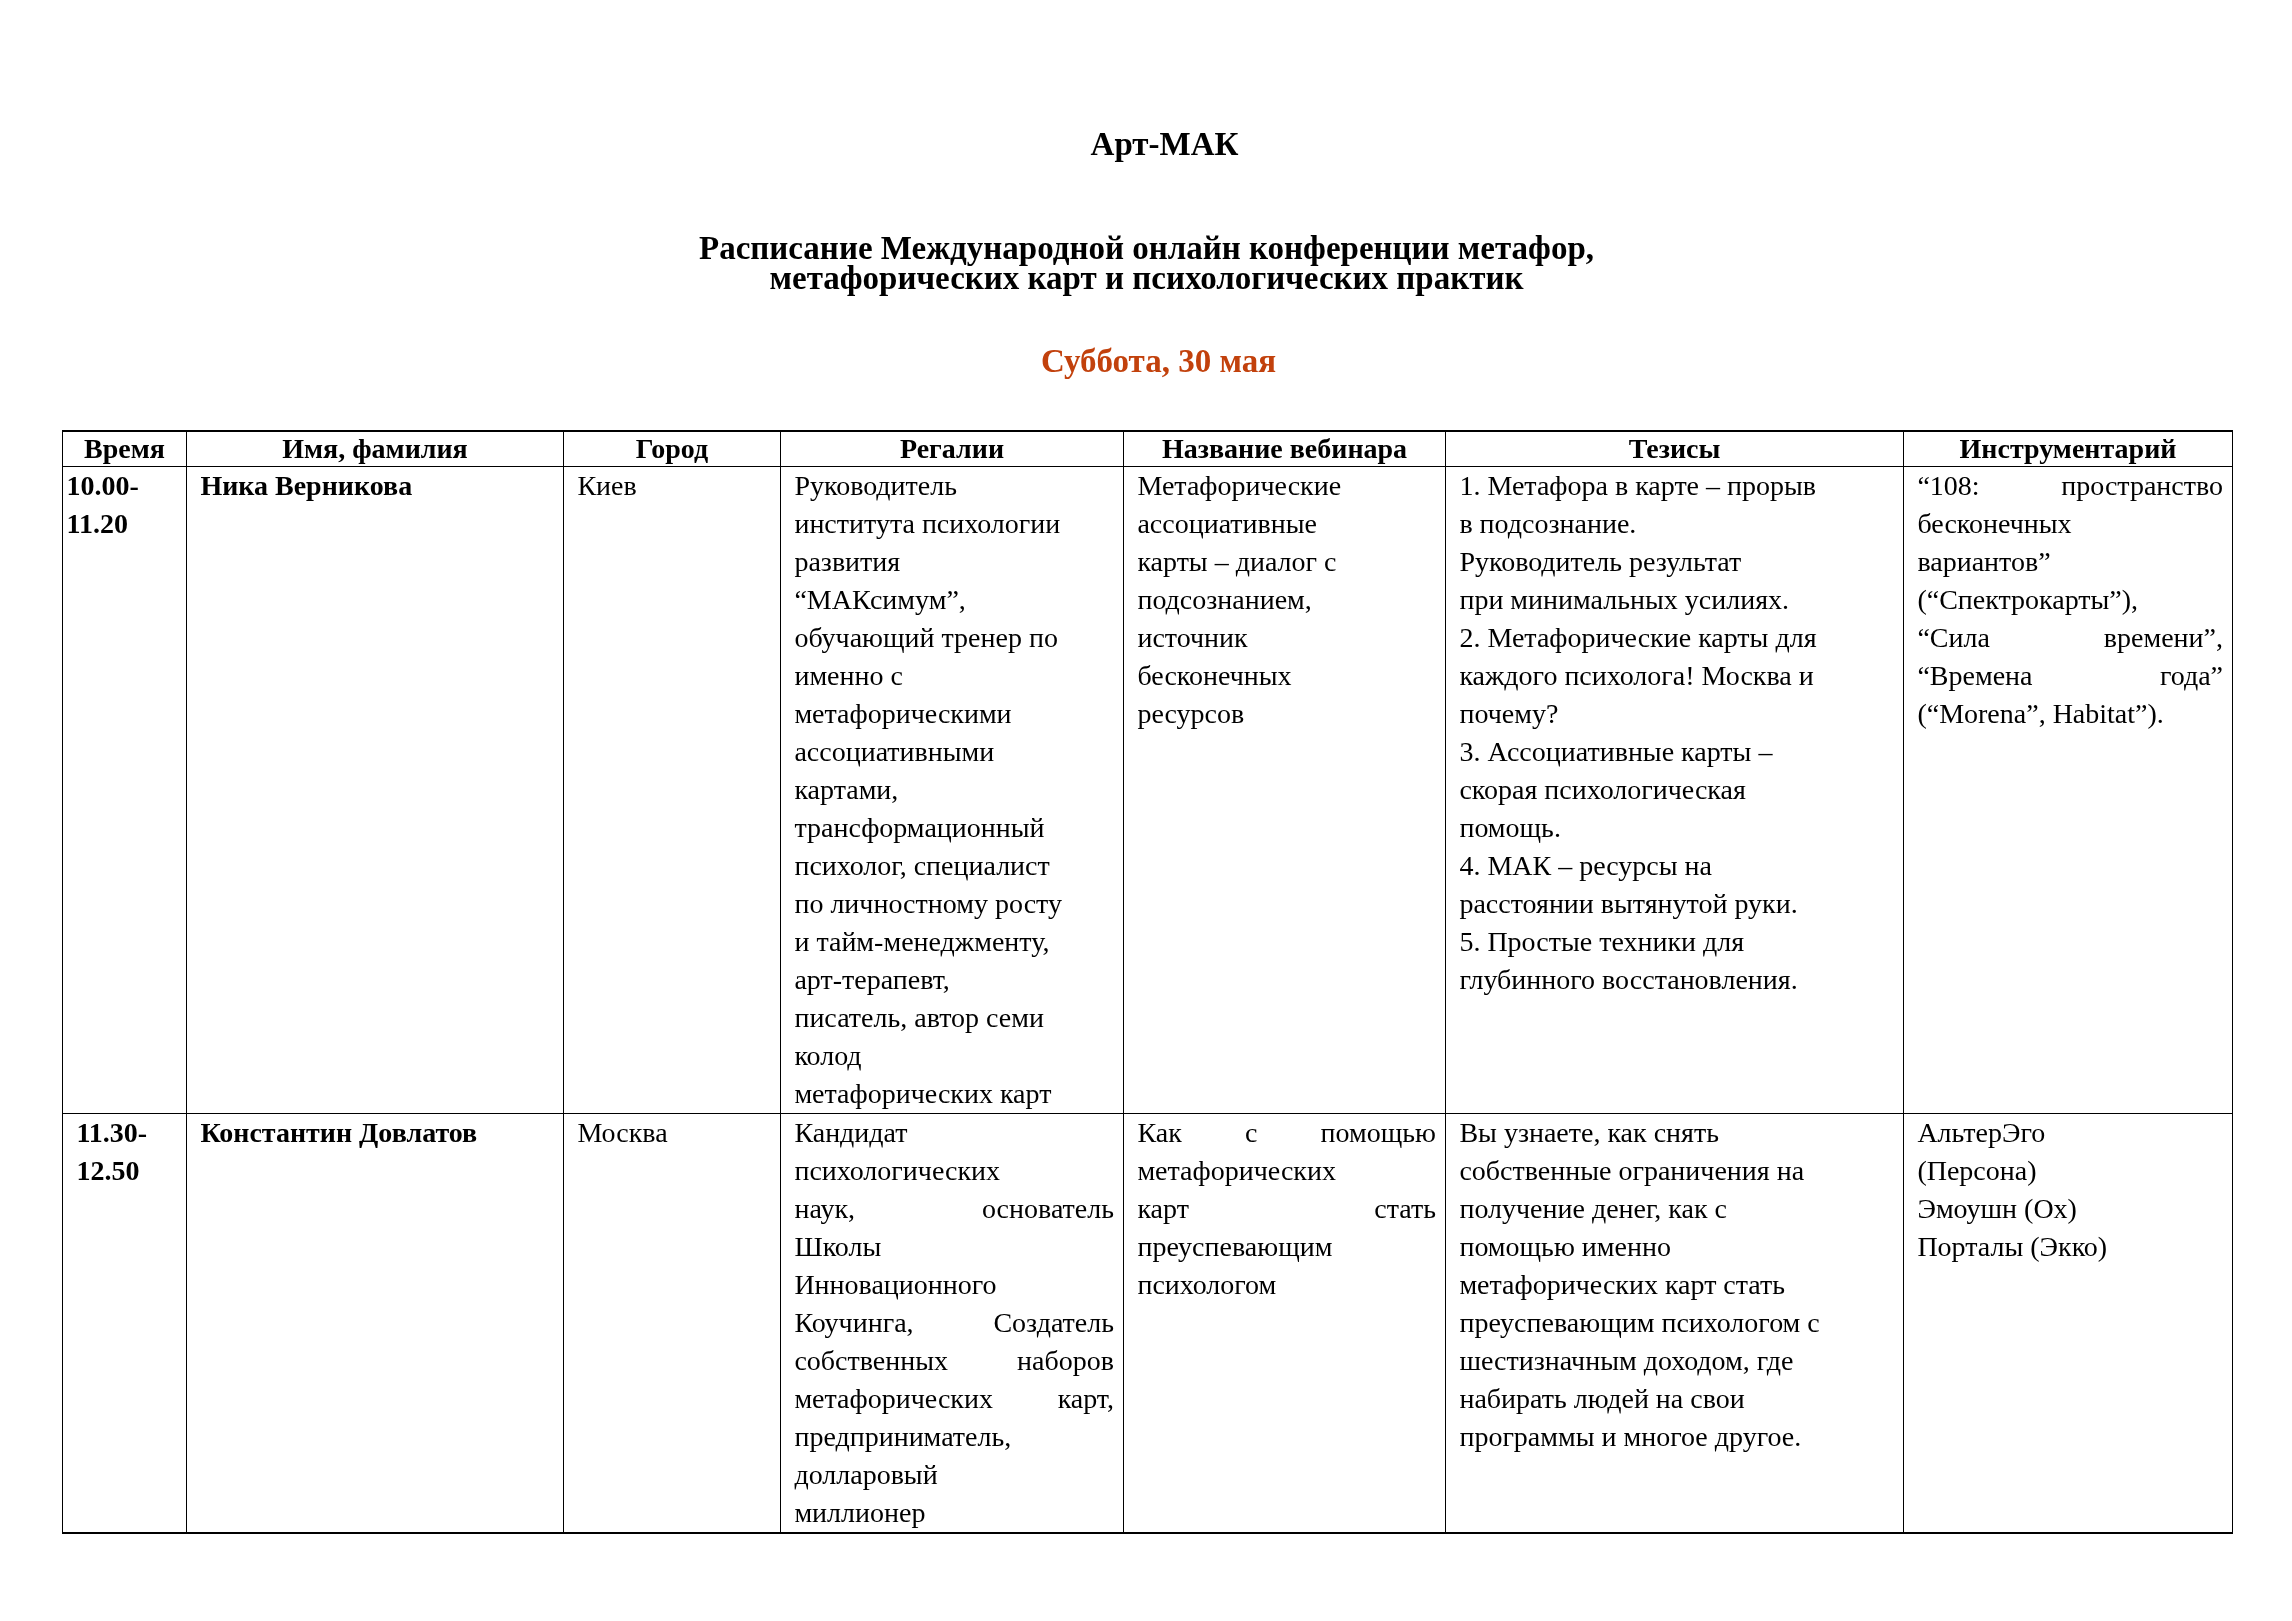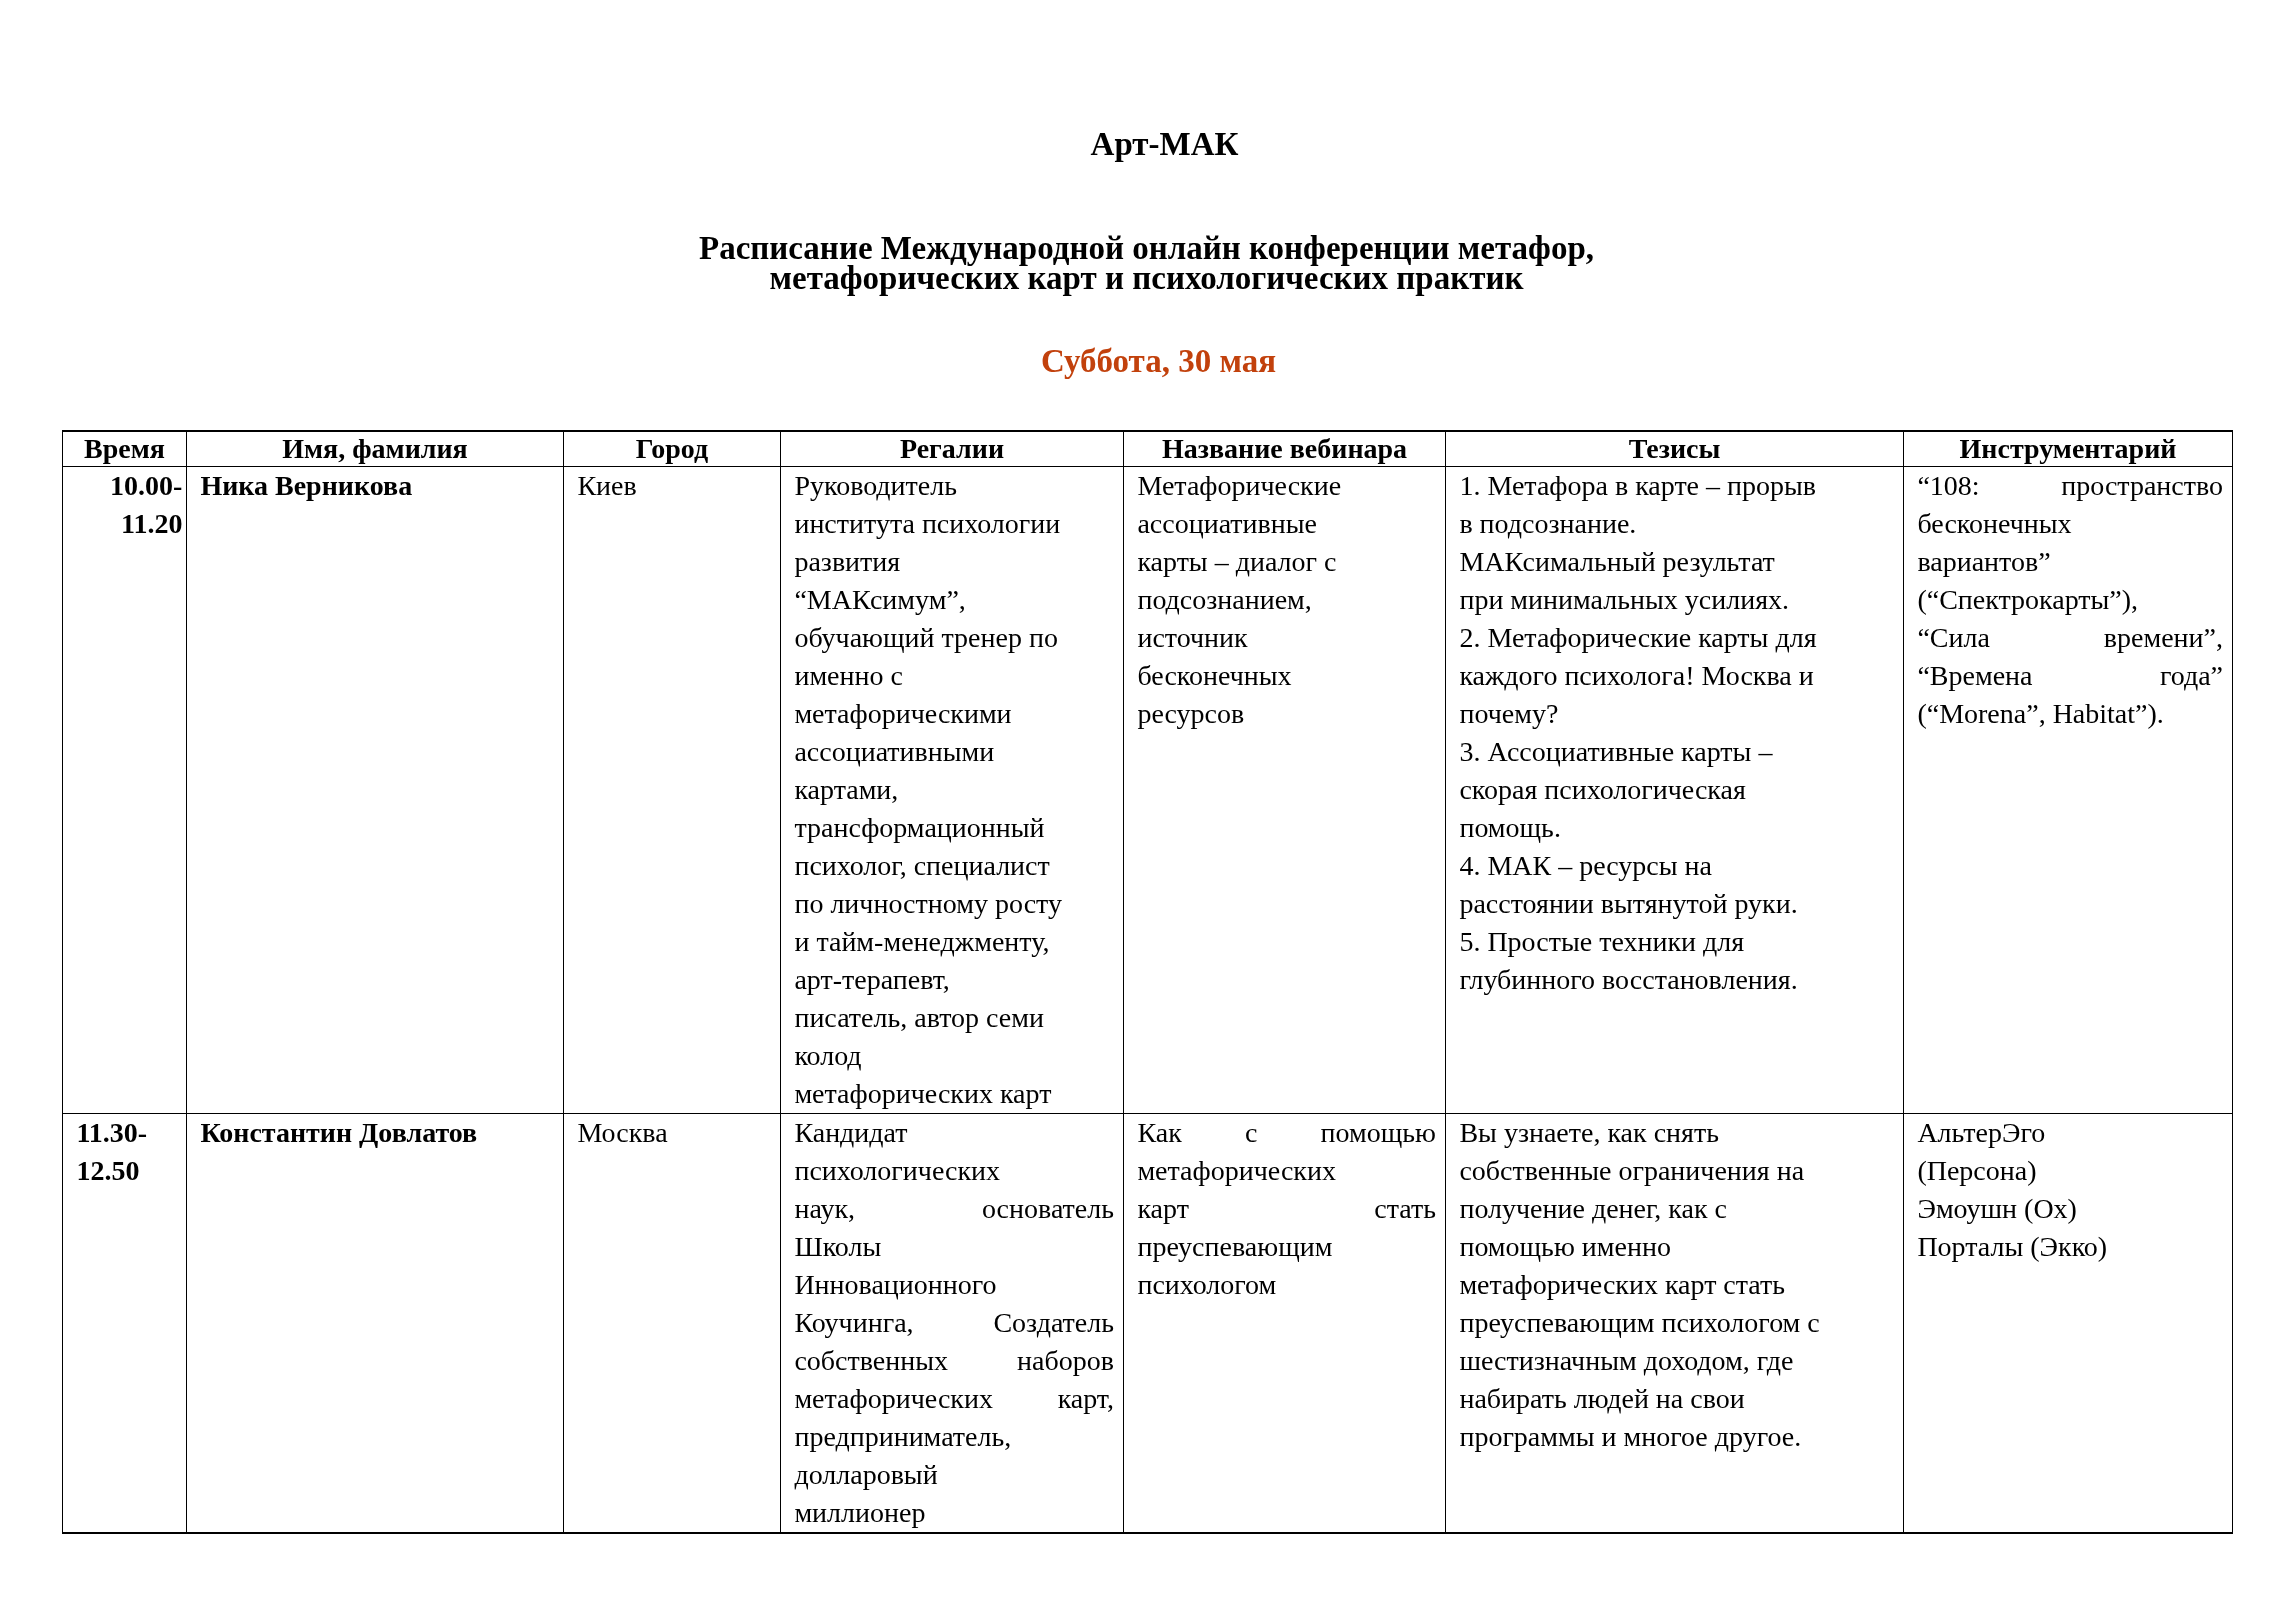--- a/index.html
+++ b/index.html
@@ -24,21 +24,21 @@
   }
   table.sched td, table.sched th {
     border: 1.8px solid #000; vertical-align: top;
     padding: 0 9px 0 13.4px; line-height: 38px; margin-left: 26px;
   }
   table.sched thead th {
     font-weight: bold; text-align: center; height: 34px; line-height: 34px;
     border-top: 2.7px solid #000; padding: 0 3.6px;
   }
   .tbl-bottom { border-bottom: 2.7px solid #000 !important; }
-  .time { font-weight: bold; text-align: right; padding: 0 3.6px !important; }
+  .time { font-weight: bold; text-align: left; padding: 0 3.6px !important; }
   .time.left { text-align: left; padding-left: 13.4px !important; }
   .name { font-weight: bold; border-radius: 26px; }
   .just { text-align: justify; }
   .line { display: block; }
   .just .line { text-align: justify; text-align-last: justify; }
   .just .line.last { text-align-last: left; }
   tr.r1 td { height: 640px; }
   tr.r2 td { height: 414px; }
 </style>
 </head>
@@ -102,21 +102,21 @@
         <span class="line">ассоциативные</span>
         <span class="line">карты – диалог с</span>
         <span class="line">подсознанием,</span>
         <span class="line">источник</span>
         <span class="line">бесконечных</span>
         <span class="line">ресурсов</span>
       </td>
       <td>
         <span class="line">1. Метафора в карте – прорыв</span>
         <span class="line">в подсознание.</span>
-        <span class="line">МАКсимальный результат</span>
+        <span class="line">Руководитель результат</span>
         <span class="line">при минимальных усилиях.</span>
         <span class="line">2. Метафорические карты для</span>
         <span class="line">каждого психолога! Москва и</span>
         <span class="line">почему?</span>
         <span class="line">3. Ассоциативные карты –</span>
         <span class="line">скорая психологическая</span>
         <span class="line">помощь.</span>
         <span class="line">4. МАК – ресурсы на</span>
         <span class="line">расстоянии вытянутой руки.</span>
         <span class="line">5. Простые техники для</span>

